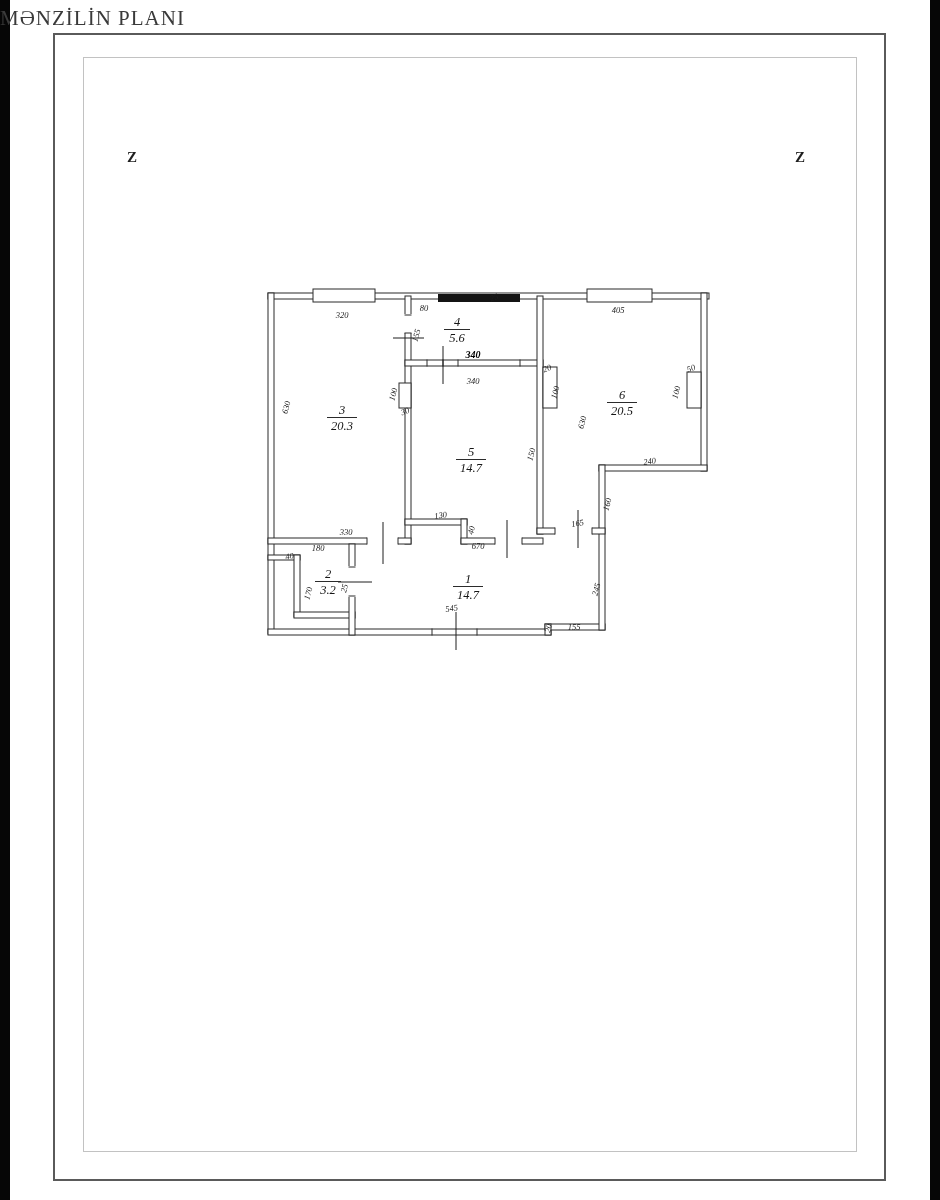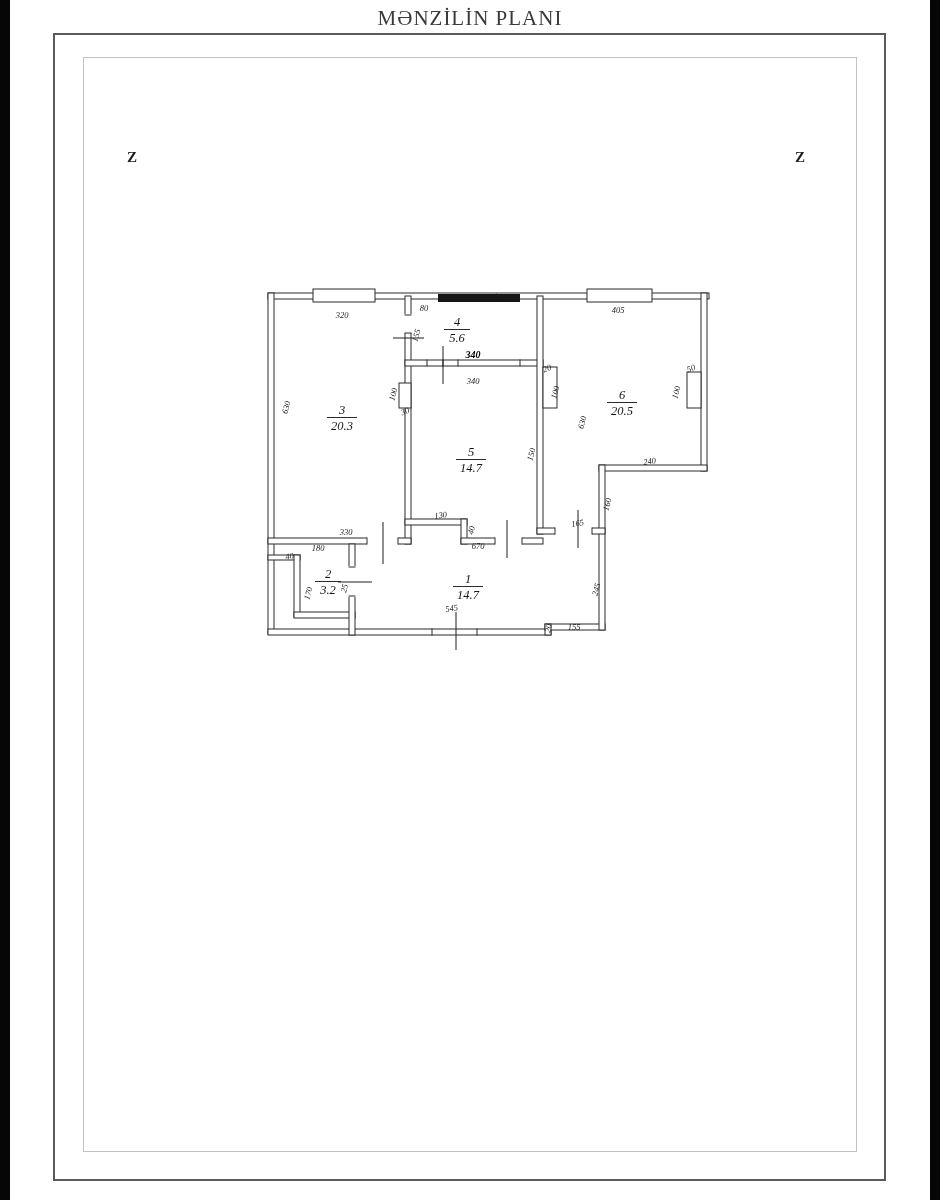--- a/index.html
+++ b/index.html
@@ -4,21 +4,21 @@
 <style>
   html,body{margin:0;padding:0;}
   body{
     width:940px;height:1200px;position:relative;background:#ffffff;
     font-family:"Liberation Serif","DejaVu Serif",serif;overflow:hidden;
   }
   .edge-bar{position:absolute;top:0;width:10px;height:1200px;background:#060606;}
   .edge-bar.left{left:0;}
   .edge-bar.right{left:930px;}
   .doc-title{
-    position:absolute;left:0;top:6px;width:940px;text-align:center;
+    position:absolute;left:0;top:6px;width:940px;
     font-size:21px;color:#3a3a3a;letter-spacing:1px;
   }
   .frame-outer{
     position:absolute;left:53px;top:33px;width:829px;height:1144px;
     border:2px solid #5a5a5a;
   }
   .frame-inner{
     position:absolute;left:83px;top:57px;width:772px;height:1093px;
     border:1px solid #c2c2c2;
   }

